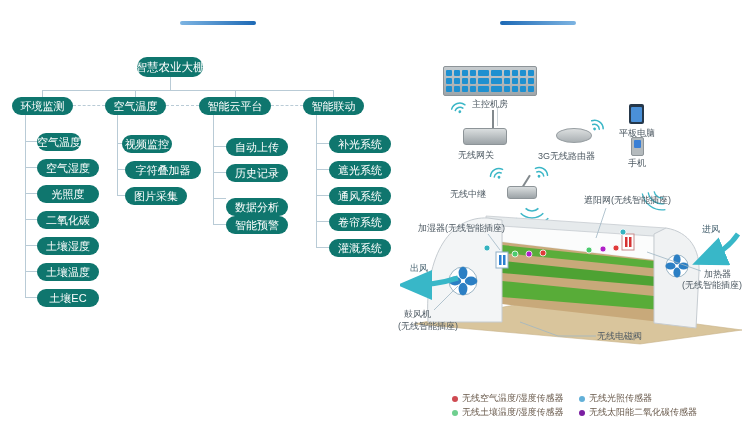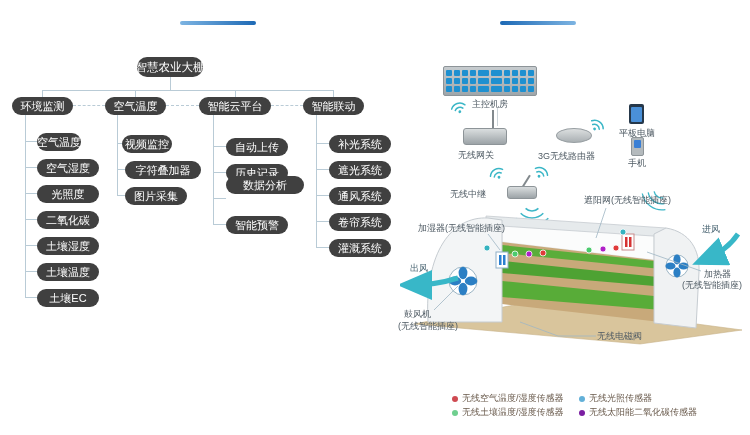--- a/index.html
+++ b/index.html
@@ -4,21 +4,21 @@
 <style>
   html,body{margin:0;padding:0;background:#eef1f3;}
   #stage{position:relative;width:750px;height:435px;background:#fff;overflow:hidden;
          font-family:"Liberation Sans","DejaVu Sans",sans-serif;}
   
   .title{position:absolute;left:0;top:2px;width:750px;text-align:center;
          font-size:31px;font-weight:bold;color:#1d69b5;letter-spacing:5px;}
   .title-bar{position:absolute;top:21px;height:4px;width:76px;border-radius:2px;
          background:linear-gradient(90deg,#7db4e2,#1d69b5);}
   
-  .node{position:absolute;height:18px;background:#404040;border-radius:9px;color:#fff;
+  .node{position:absolute;height:18px;background:#0f766e;border-radius:9px;color:#fff;
         font-size:11px;display:flex;align-items:center;justify-content:center;white-space:nowrap;text-align:center;}
   .node.root{height:20px;border-radius:10px;font-size:11.5px;}
   .cline{position:absolute;background:#b9cbd6;}
   .dline{position:absolute;border-top:1px dashed #b9cbd6;height:0;}
   
   .desc{position:absolute;left:10px;top:331px;width:388px;font-size:15px;line-height:28px;
         color:#1c1c1c;text-indent:1.2em;}
   
   .lbl{position:absolute;font-size:9px;color:#4e5a63;white-space:nowrap;}
   .lbl.c{text-align:center;}
@@ -105,21 +105,21 @@
   <div class="node" style="left:37px;top:237px;width:62px">土壤湿度</div>
   <div class="node" style="left:37px;top:263px;width:62px">土壤温度</div>
   <div class="node" style="left:37px;top:289px;width:62px">土壤EC</div>
 
   <div class="node" style="left:122px;top:135px;width:50px">视频监控</div>
   <div class="node" style="left:125px;top:161px;width:76px">字符叠加器</div>
   <div class="node" style="left:125px;top:187px;width:62px">图片采集</div>
 
   <div class="node" style="left:226px;top:138px;width:62px">自动上传</div>
   <div class="node" style="left:226px;top:164px;width:62px">历史记录</div>
-  <div class="node" style="left:226px;top:176px;width:78px">数据分析</div>
+  <div class="node" style="left:226px;top:198px;width:62px">数据分析</div>
   <div class="node" style="left:226px;top:216px;width:62px">智能预警</div>
 
   <div class="node" style="left:329px;top:135px;width:62px">补光系统</div>
   <div class="node" style="left:329px;top:161px;width:62px">遮光系统</div>
   <div class="node" style="left:329px;top:187px;width:62px">通风系统</div>
   <div class="node" style="left:329px;top:213px;width:62px">卷帘系统</div>
   <div class="node" style="left:329px;top:239px;width:62px">灌溉系统</div>
 
 
   <div class="server">

